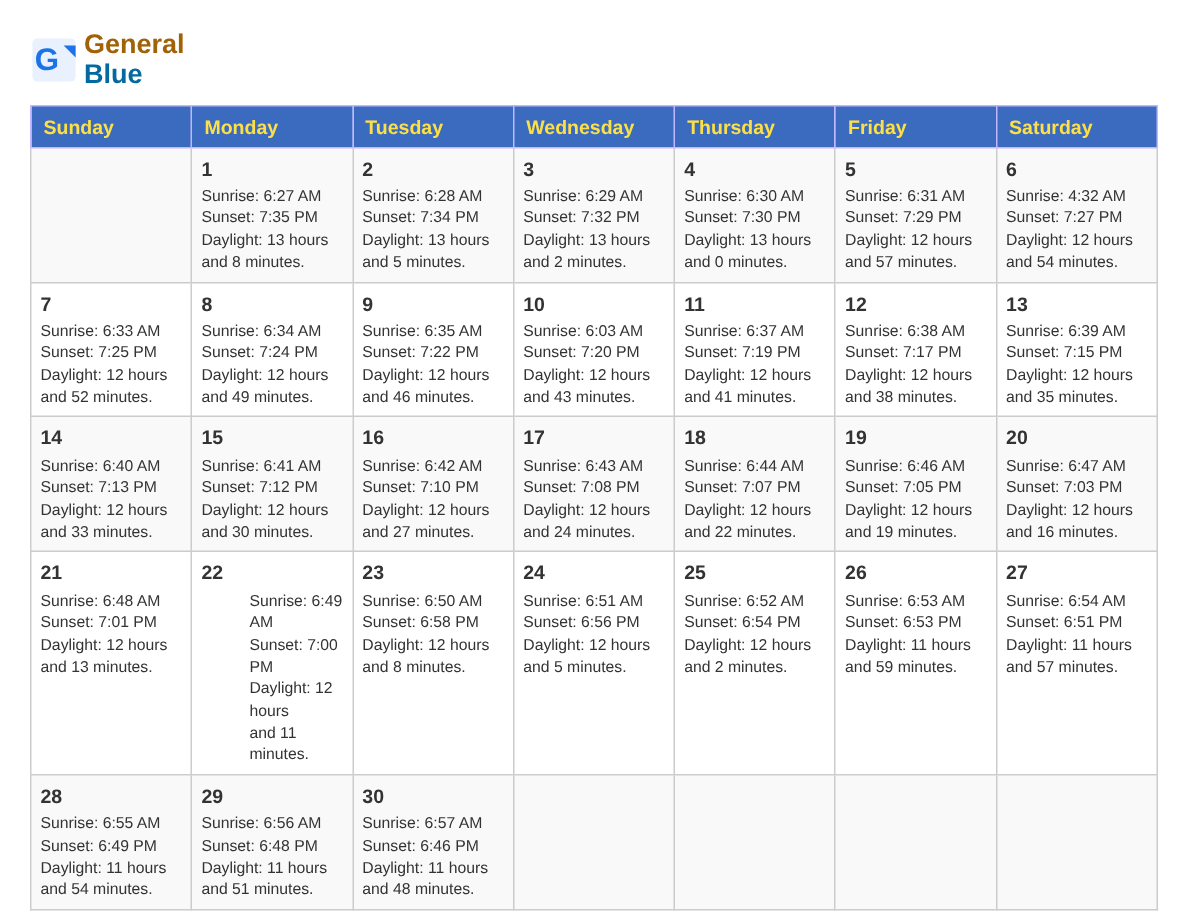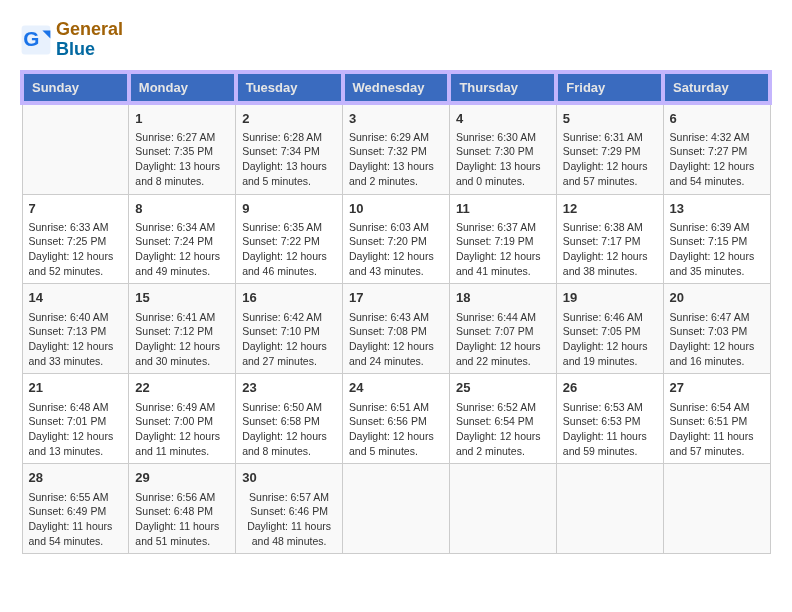--- a/index.html
+++ b/index.html
@@ -37,26 +37,26 @@
       font-size: 15px;
       color: #555;
     }
     table {
       width: 100%;
       border-collapse: collapse;
       font-size: 11px;
     }
     thead tr th {
       background-color: #3a6bbf;
-      color: #e5e5e5;
+      color: #fde047;
       text-align: left;
       padding: 6px 8px;
       font-size: 13px;
       font-weight: bold;
-      border: 4px solid #c4b5fd;
+      border: 1px solid #c4b5fd;
     }
     tbody tr td {
       border: 1px solid #ccc;
       vertical-align: top;
       padding: 5px 6px;
       width: 107px;
       min-height: 80px;
       background: #fff;
       color: #333;
       line-height: 1.4;
@@ -262,21 +262,21 @@
       <tr>
         <td>
           <span class="day-num">21</span>
           <div class="day-info" style="white-space: pre-line;">Sunrise: 6:48 AM
 Sunset: 7:01 PM
 Daylight: 12 hours
 and 13 minutes.</div>
         </td>
         <td>
           <span class="day-num">22</span>
-          <div class="day-info" style="white-space: pre-line;">Sunrise: 6:49 AM
+          <div class="day-info" style="white-space: pre-line; margin-left: 32px;">Sunrise: 6:49 AM
 Sunset: 7:00 PM
 Daylight: 12 hours
 and 11 minutes.</div>
         </td>
         <td>
           <span class="day-num">23</span>
           <div class="day-info" style="white-space: pre-line;">Sunrise: 6:50 AM
 Sunset: 6:58 PM
 Daylight: 12 hours
 and 8 minutes.</div>
@@ -320,21 +320,21 @@
         </td>
         <td>
           <span class="day-num">29</span>
           <div class="day-info" style="white-space: pre-line;">Sunrise: 6:56 AM
 Sunset: 6:48 PM
 Daylight: 11 hours
 and 51 minutes.</div>
         </td>
         <td>
           <span class="day-num">30</span>
-          <div class="day-info" style="white-space: pre-line; text-align: center;">Sunrise: 6:57 AM
+          <div class="day-info" style="white-space: pre-line;">Sunrise: 6:57 AM
 Sunset: 6:46 PM
 Daylight: 11 hours
 and 48 minutes.</div>
         </td>
         <td class="empty"></td>
         <td class="empty"></td>
         <td class="empty"></td>
         <td class="empty"></td>
       </tr>
     </tbody>

